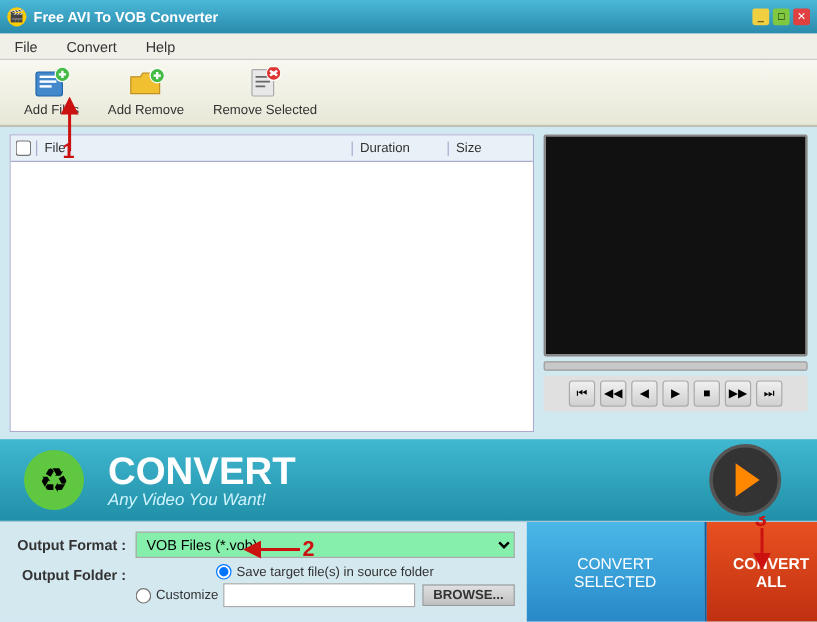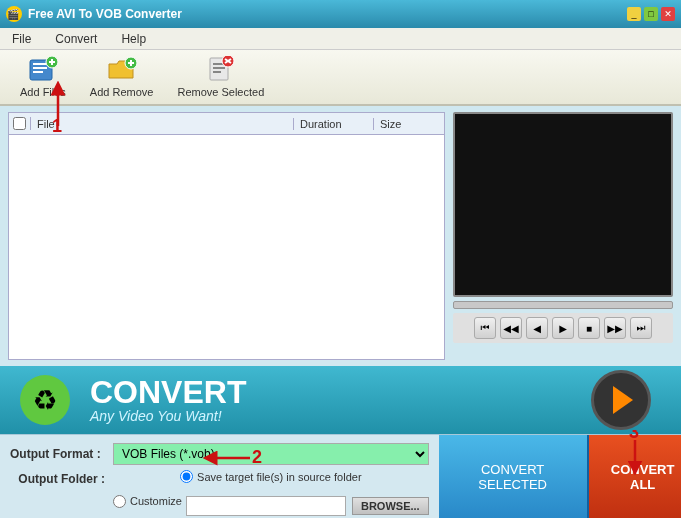--- a/index.html
+++ b/index.html
@@ -266,20 +266,21 @@
       display: flex;
       align-items: center;
       gap: 8px;
     }
     .output-label {
       font-size: 12px;
       color: #333;
       font-weight: bold;
       white-space: nowrap;
       width: 95px;
+      text-align: right;
     }
     .output-select {
       flex: 1;
       height: 22px;
       border: 1px solid #aaa;
       background: #86efac;
       font-size: 12px;
       padding: 0 4px;
     }
     .output-folder-row {
@@ -305,21 +306,21 @@
       display: flex;
       align-items: center;
       gap: 4px;
       font-size: 11px;
       color: #333;
     }
     .browse-area {
       display: flex;
       align-items: center;
       gap: 6px;
-      margin-top: 10px;
+      margin-top: 0;
     }
     .browse-input {
       width: 160px;
       height: 20px;
       border: 1px solid #aaa;
       background: white;
       font-size: 11px;
     }
     .browse-btn {
       background: linear-gradient(to bottom, #e0e0e0, #c0c0c0);

